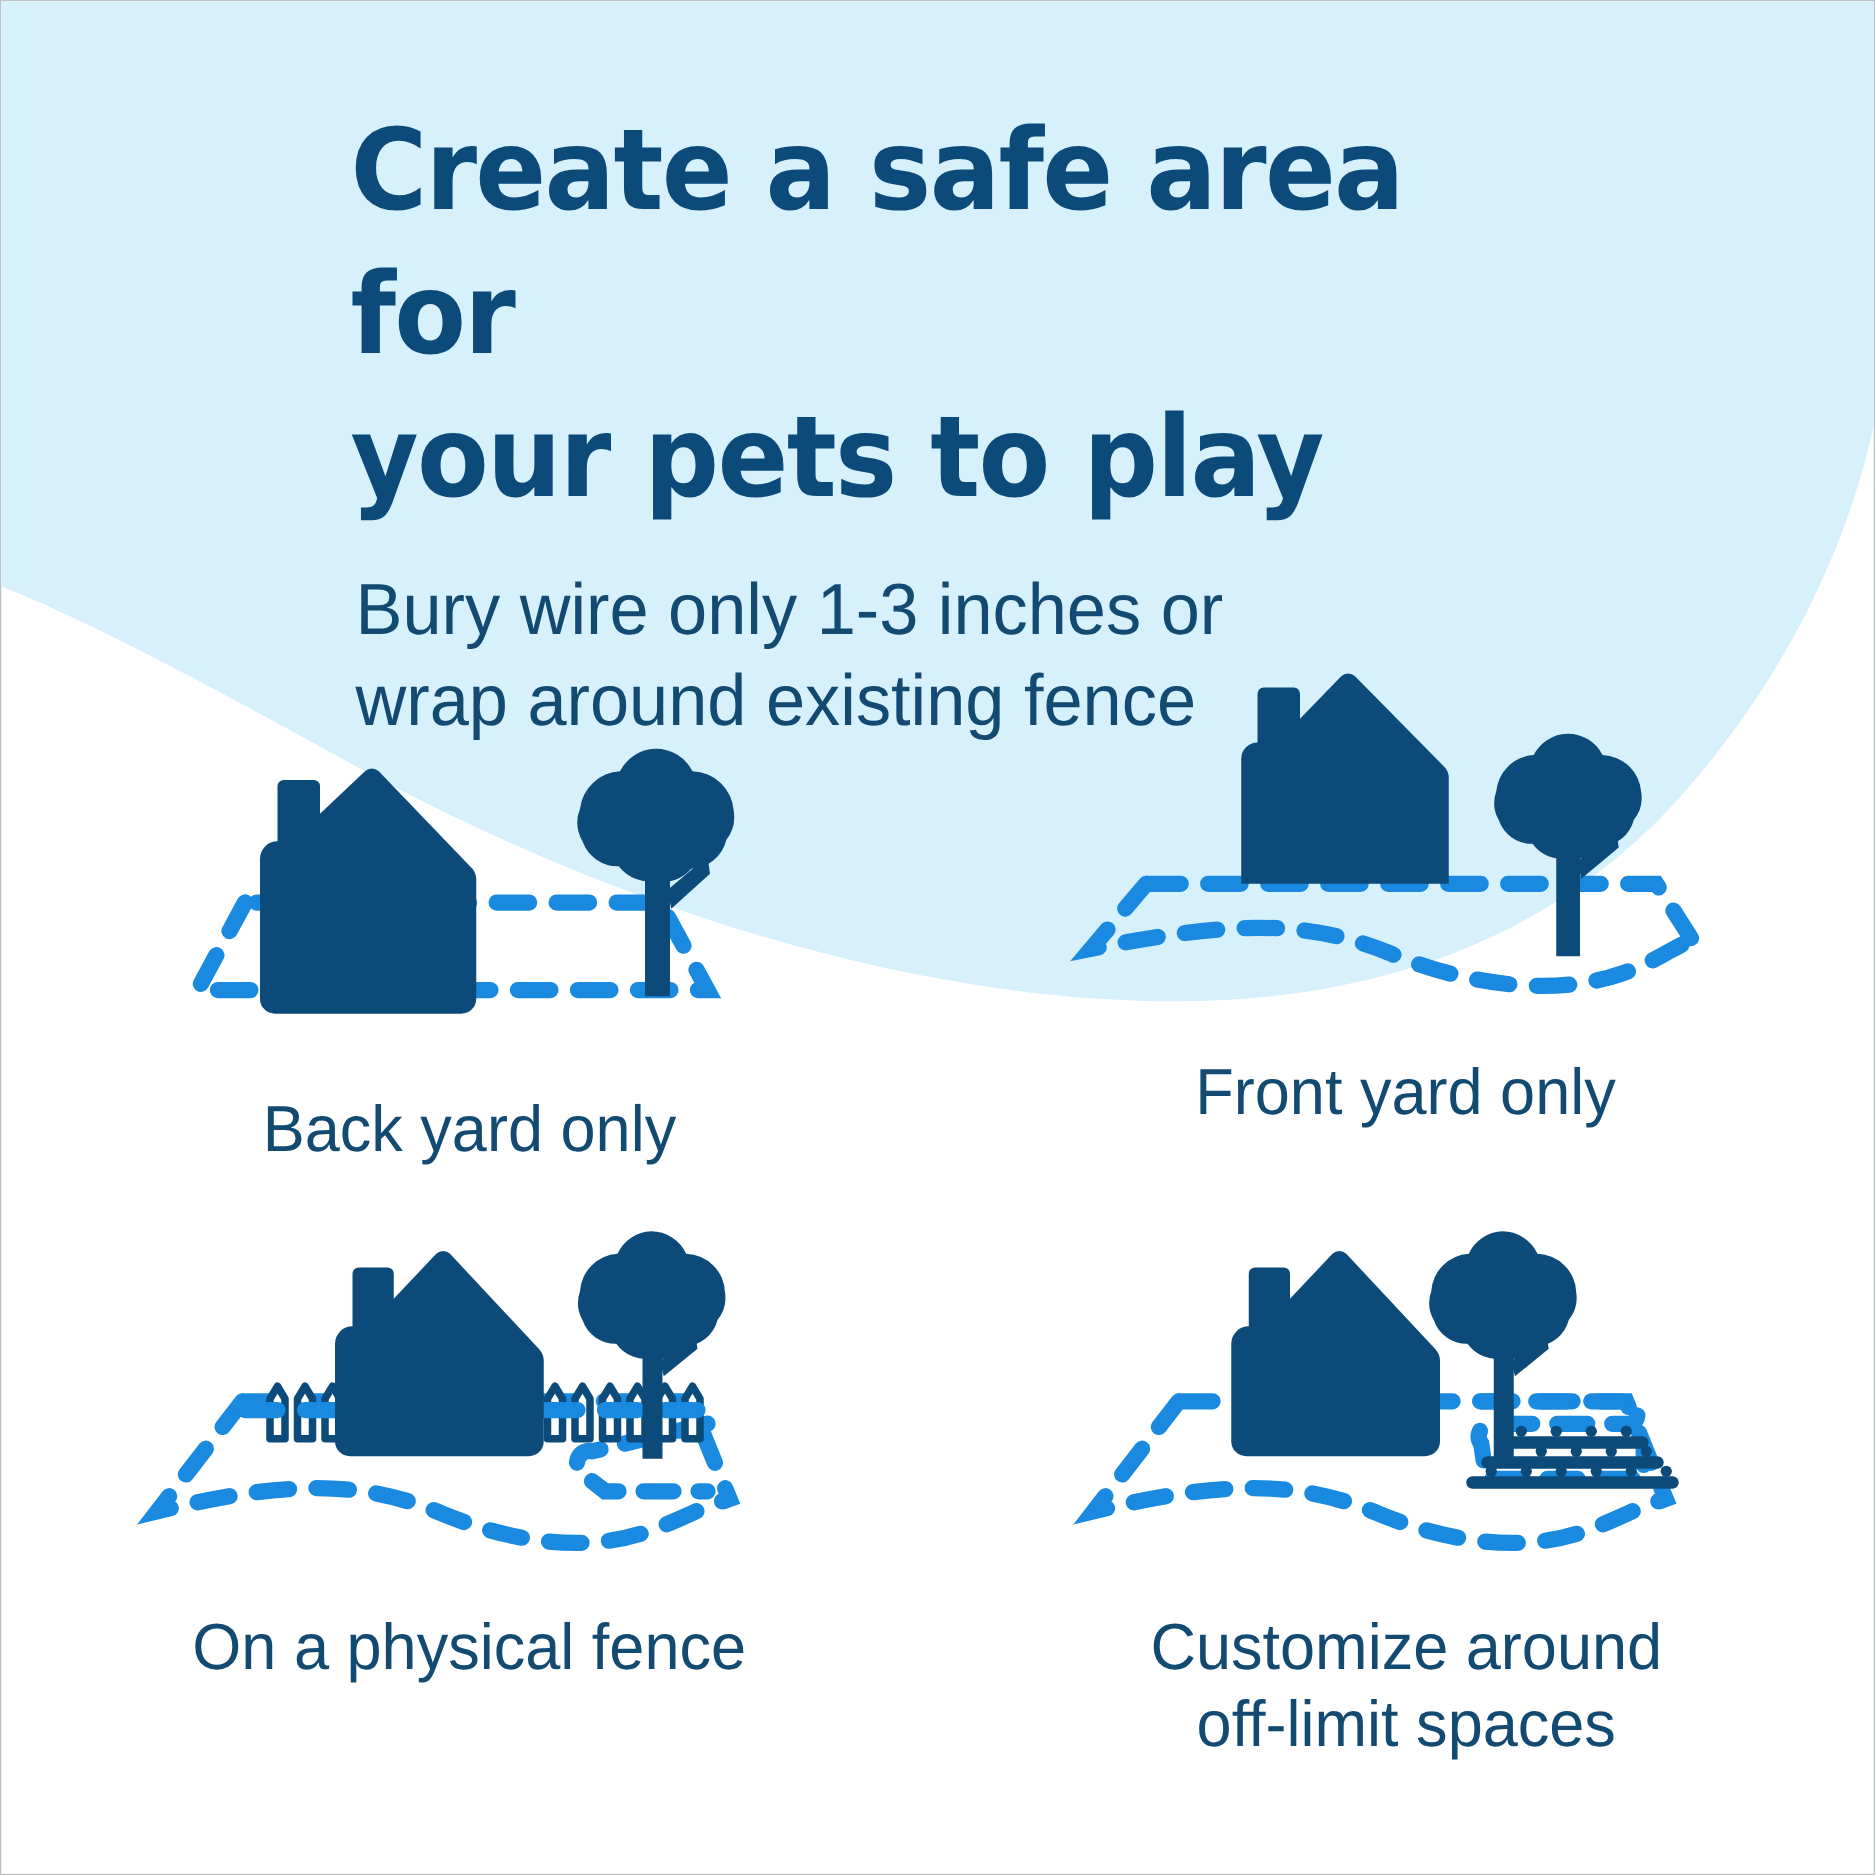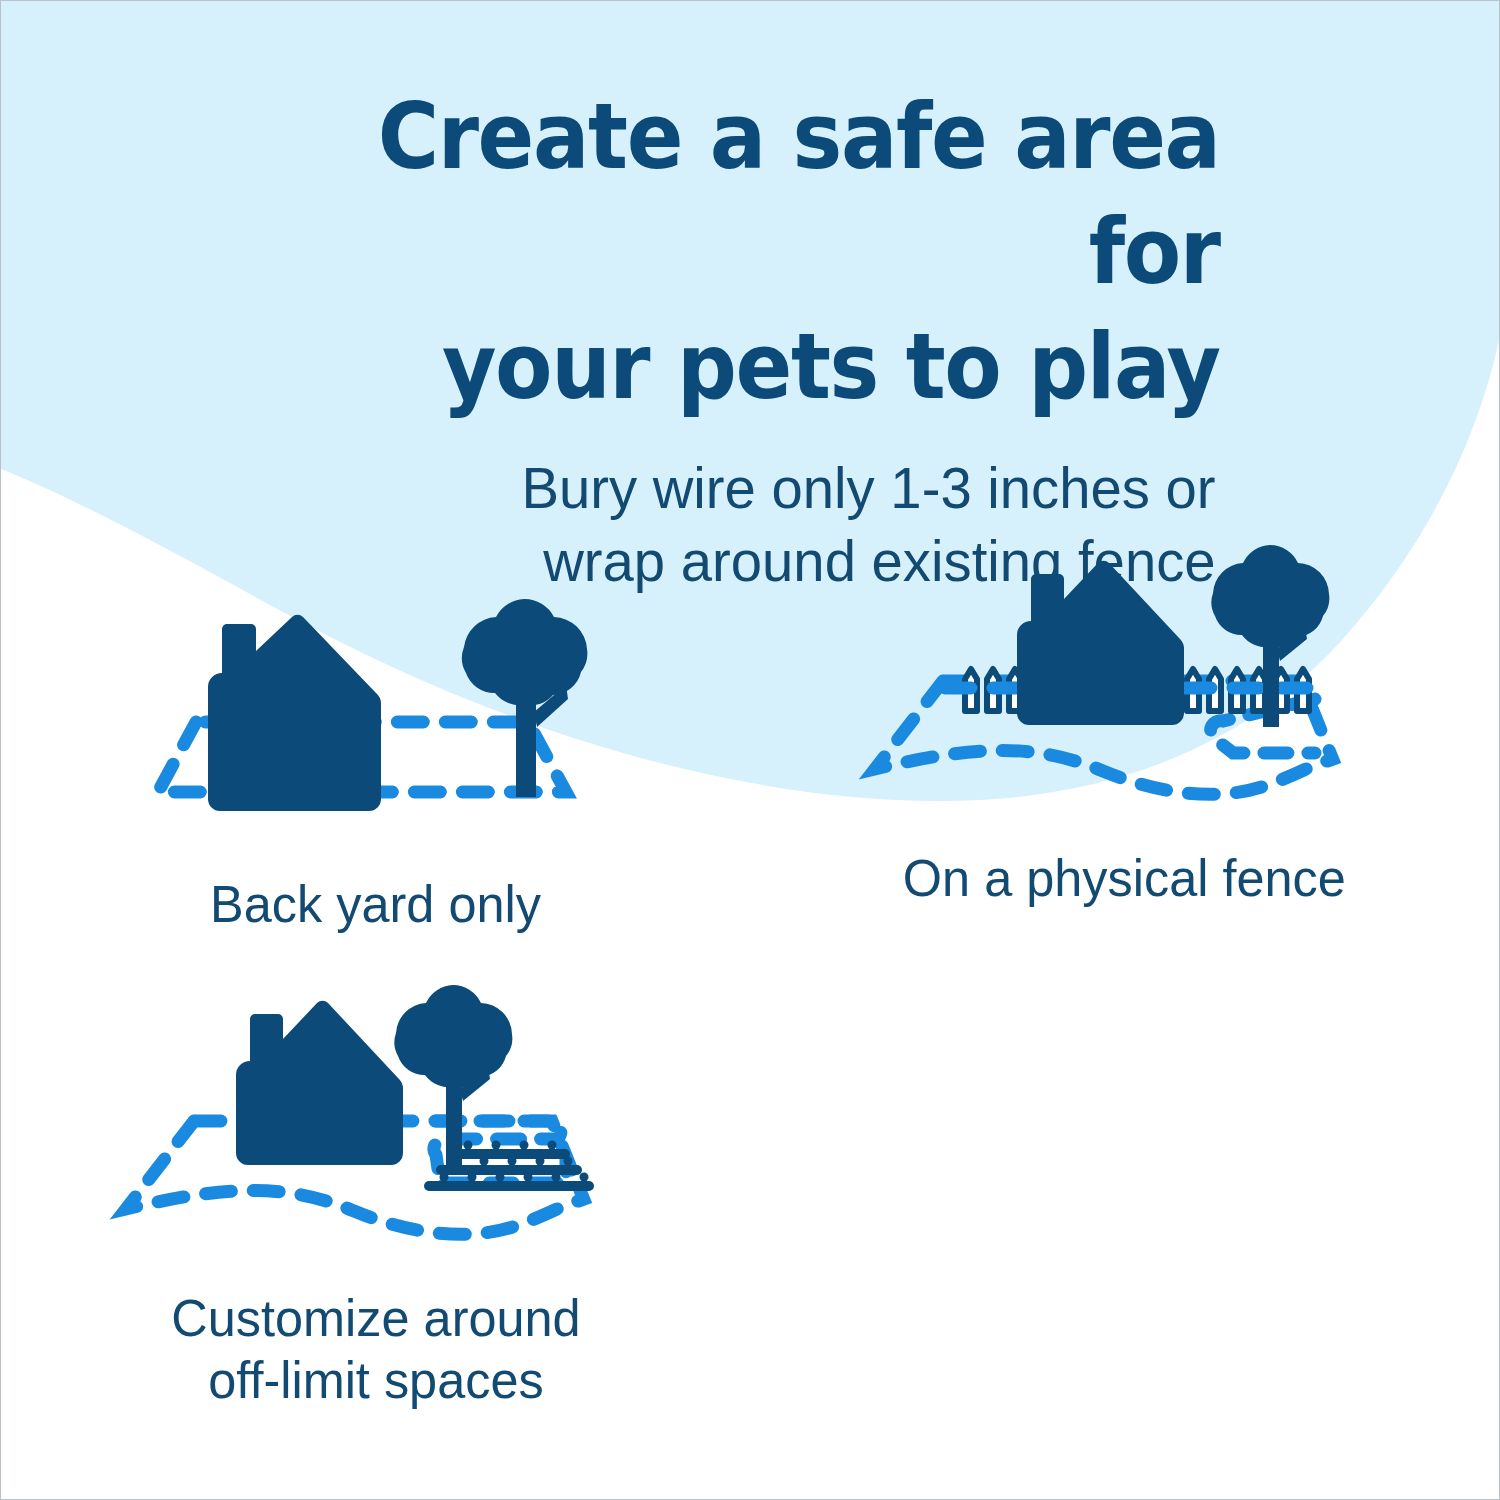--- a/index.html
+++ b/index.html
@@ -34,21 +34,21 @@
     width: 100%;
     height: 100%;
   }
 
   
   #header {
     position: absolute;
     left: 0;
     top: 0;
     width: 100%;
-    text-align: right;
+    text-align: left;
     padding-top: 78px;
   }
   #title {
     font-family: "DejaVu Sans", sans-serif;
     font-weight: 700;
     font-size: 90px;
     line-height: 1.28;
     letter-spacing: -1.5px;
     color: #0b4a79;
     margin: 0 auto;
@@ -162,20 +162,58 @@
                      a30,30 0 0 1 -2,-26 Z"></path>
             <path d="M420,140 L440,140 L440,250 L420,250 Z"></path>
             <path d="M438,165 L470,138 L472,152 L441,180 Z"></path>
           </g>
         </svg>
         <div class="card-label">
           <div>Back yard only</div>
         </div>
       </div>
 
+      <div class="card" id="card-front-yard">
+        <svg class="card-art" viewBox="0 0 560 300">
+
+          <path fill="none" stroke="#1a8ae0" stroke-width="13" stroke-linecap="round" stroke-dasharray="26 22" d="M72,180 L28,232
+                   C140,210 200,208 268,236
+                   C330,262 400,270 452,252
+                   C492,238 508,218 512,230
+                   L480,180 Z"></path>
+
+          <g fill="#0b4a79">
+            <path d="M148,80
+                     a13,13 0 0 1 13,-13
+                     L161,28 a5,5 0 0 1 5,-5 L190,23 a5,5 0 0 1 5,5 L195,48
+                     L228,14 a8,8 0 0 1 11,0 L310,86
+                     a13,13 0 0 1 4,10 L314,180
+                     L148,180 Z"></path>
+          </g>
+
+          <g fill="#0b4a79">
+            <path d="M352,106
+                     a32,32 0 0 1 30,-29
+                     a31,31 0 0 1 27,-17
+                     a31,31 0 0 1 28,17
+                     a32,32 0 0 1 31,30
+                     a28,28 0 0 1 -6,22
+                     a28,28 0 0 1 -26,21
+                     a28,28 0 0 1 -26,10
+                     a30,30 0 0 1 -29,-12
+                     a28,28 0 0 1 -27,-19
+                     a28,28 0 0 1 -2,-23 Z"></path>
+            <path d="M400,140 L419,140 L419,238 L400,238 Z"></path>
+            <path d="M417,162 L448,138 L450,151 L420,176 Z"></path>
+          </g>
+        </svg>
+        <div class="card-label">
+          <div>Front yard only</div>
+        </div>
+      </div>
 
       <div class="card" id="card-fence">
         <svg class="card-art" viewBox="0 0 560 300">
 
           <path fill="none" stroke="#1a8ae0" stroke-width="13" stroke-linecap="round" stroke-dasharray="26 22" d="M98,150 L30,238
                    C130,214 192,212 258,240
                    C316,264 378,272 428,252
                    C466,238 486,222 490,234
                    L456,150 Z"></path>
 

